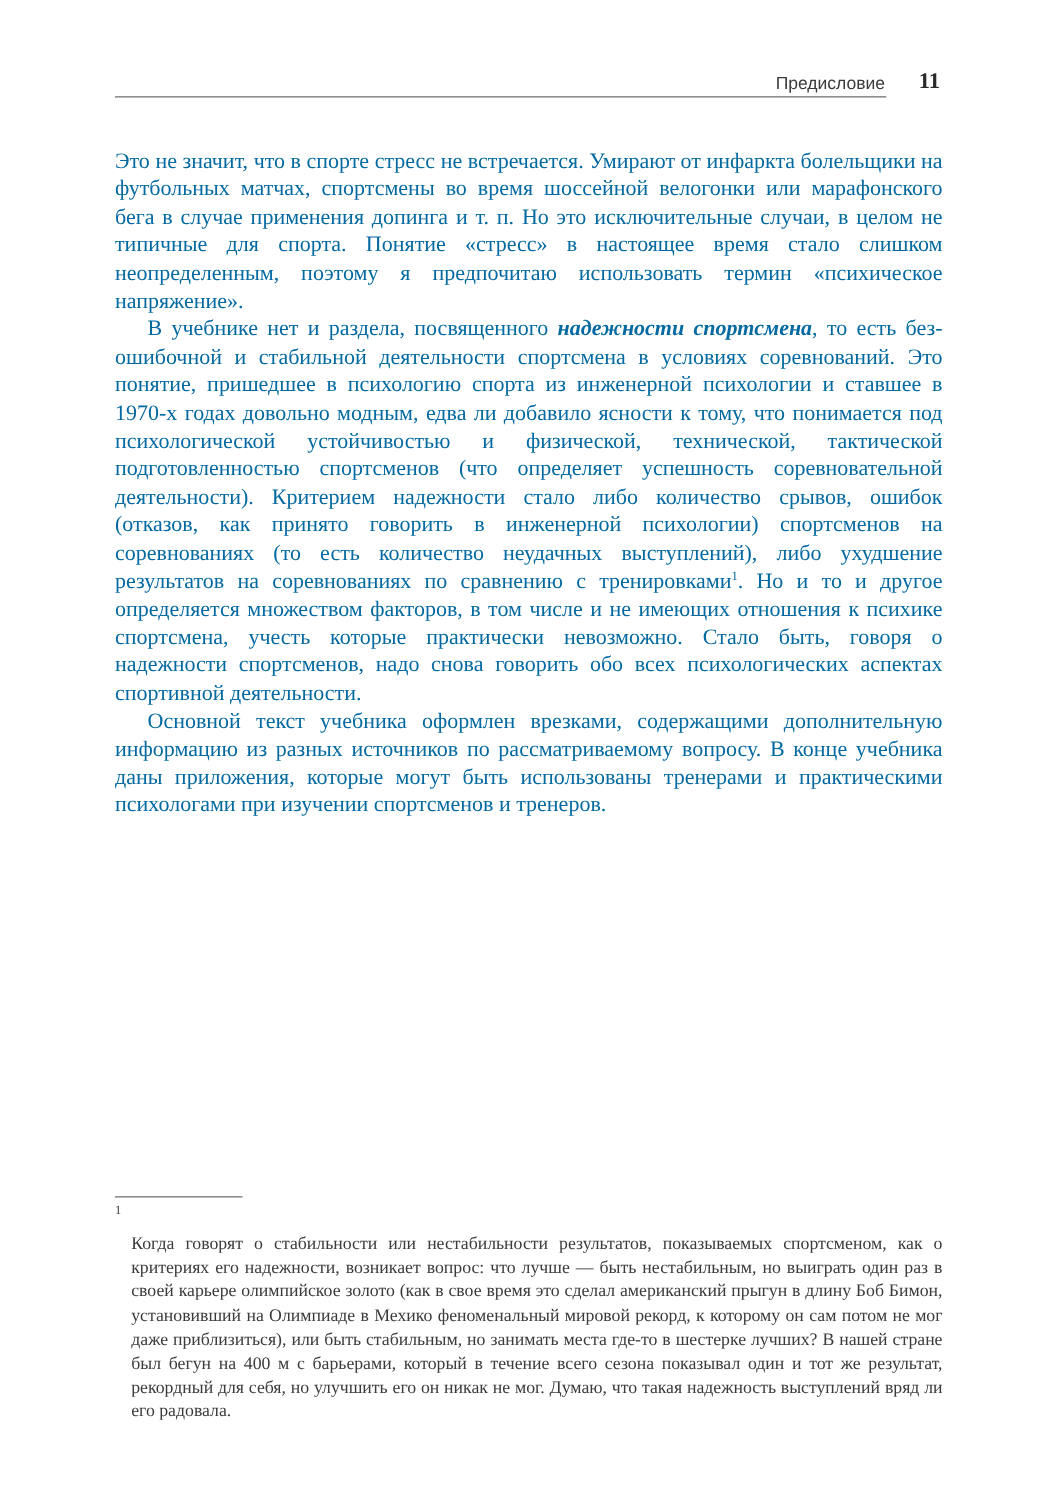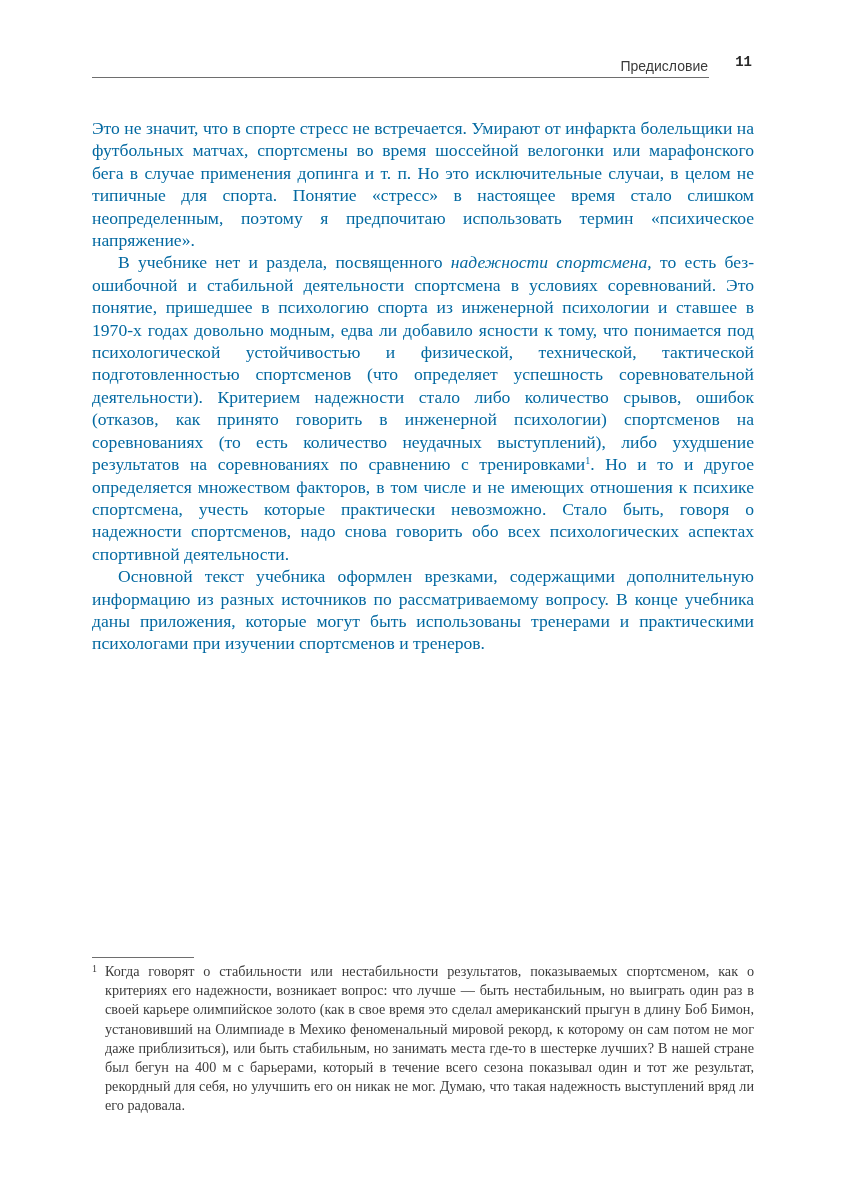--- a/index.html
+++ b/index.html
@@ -2,32 +2,32 @@
 <html><head>
   <meta charset="utf-8">
   <style>
     html, body { margin: 0; padding: 0; background: #ffffff; }
     body { width: 844px; height: 1200px; position: relative; overflow: hidden; }
     .page { position: absolute; left: 0; top: 0; width: 844px; height: 912px; background: #fff; }
 
     .running-head { position: absolute; left: 92px; top: 56px; width: 662px; height: 22px; }
     .running-head .rule { position: absolute; left: 0; top: 21px; width: 617px; height: 1px; background: #6e6e6e; }
     .running-head .section { position: absolute; right: 46px; top: 2px; font-family: "Liberation Sans", sans-serif; font-size: 14px; color: #3a3a3a; }
-    .running-head .folio { position: absolute; right: 2px; top: -2px; font-family: Liberation Mono, monospace; font-size: 14px; font-weight: bold; color: #2a2a2a; }
+    .running-head .folio { position: absolute; right: 2px; top: -2px; font-family: Liberation Serif, serif; font-size: 18px; font-weight: bold; color: #2a2a2a; }
 
     .body-text { position: absolute; left: 92px; top: 117px; width: 662px; font-family: "Liberation Serif", serif; font-size: 17.6px; line-height: 22.4px; color: #0369a1; text-align: justify; hyphens: manual; }
     .body-text p { margin: 0; }
     .body-text p.indent { text-indent: 26px; }
-    .body-text em { font-style: italic; }
+    .body-text em { font-style: italic; font-weight: bold; }
     .body-text sup { font-size: 10px; line-height: 0; vertical-align: 6px; }
 
     .fn-rule { position: absolute; left: 92px; top: 957px; width: 102px; height: 1px; background: #6e6e6e; }
     .footnote { position: absolute; left: 92px; top: 962px; width: 662px; font-family: "Liberation Serif", serif; font-size: 14.2px; line-height: 19.2px; color: #3b3b3b; text-align: justify; }
     .footnote .fn-mark { position: absolute; left: 0; top: -3px; font-size: 10px; }
-    .footnote .fn-body { margin-left: 13px; }
+    .footnote .fn-body { margin-left: 13px; margin-top: 24px; }
   </style>
 </head>
 <body>
 
 <div class="page">
 
   <div class="running-head">
     <div class="rule"></div>
     <span class="section">Предисловие</span>
     <span class="folio">11</span>

